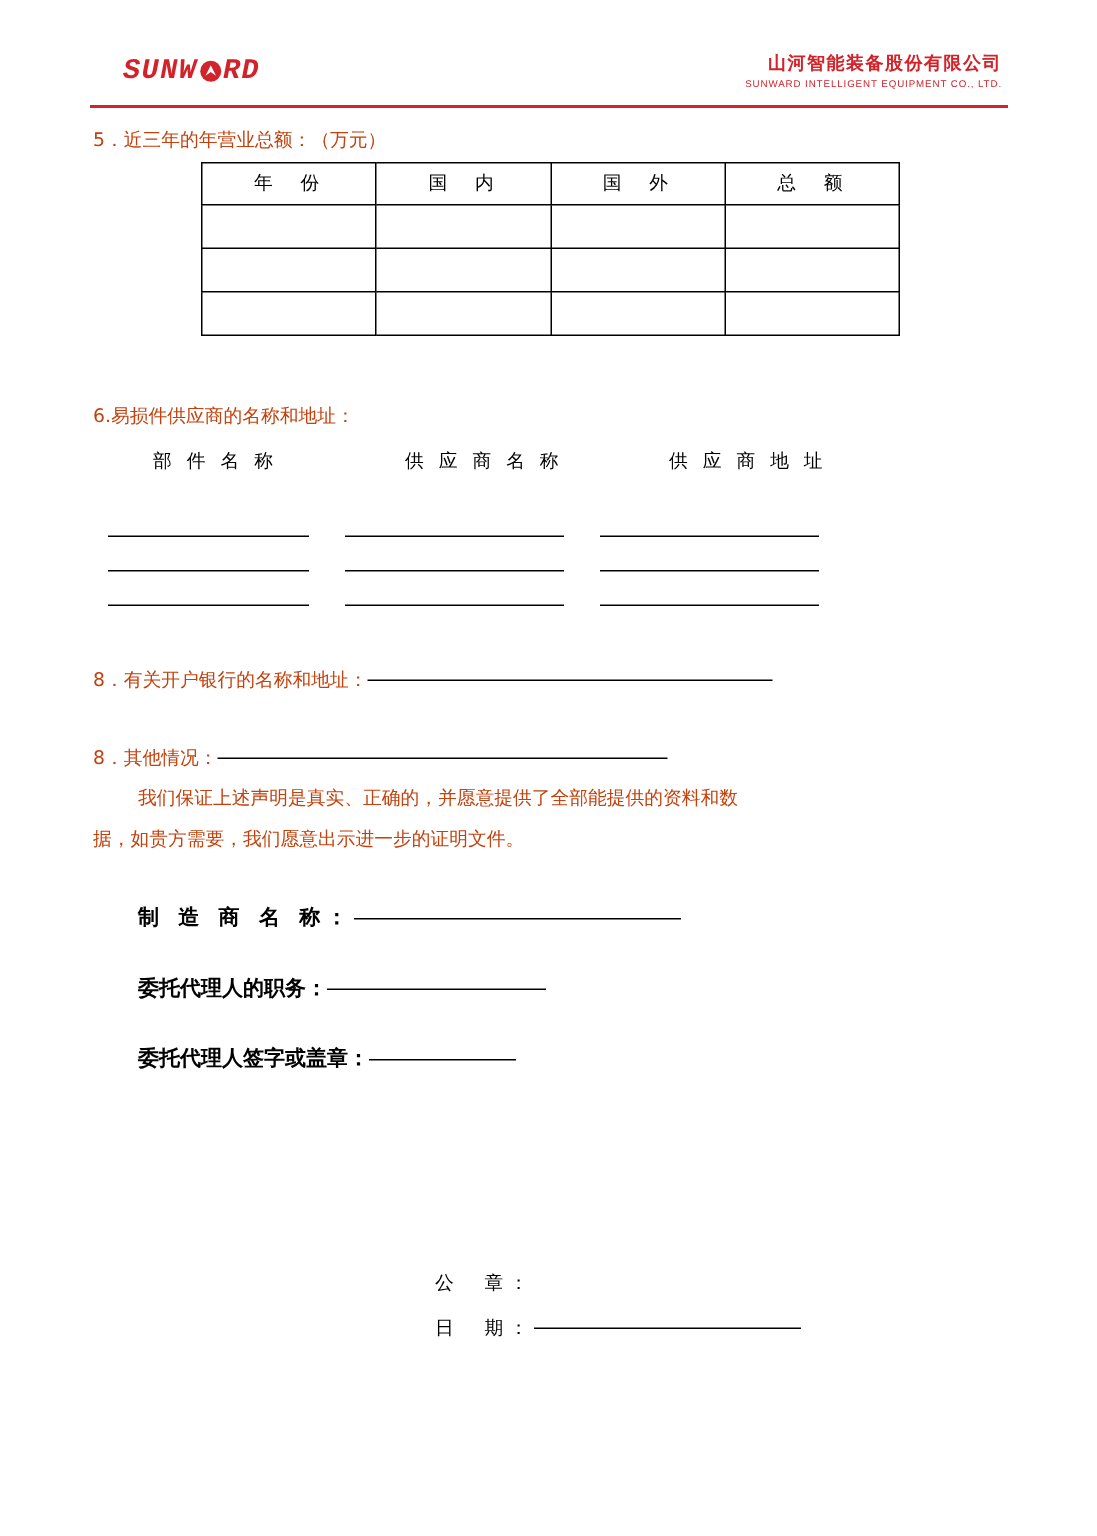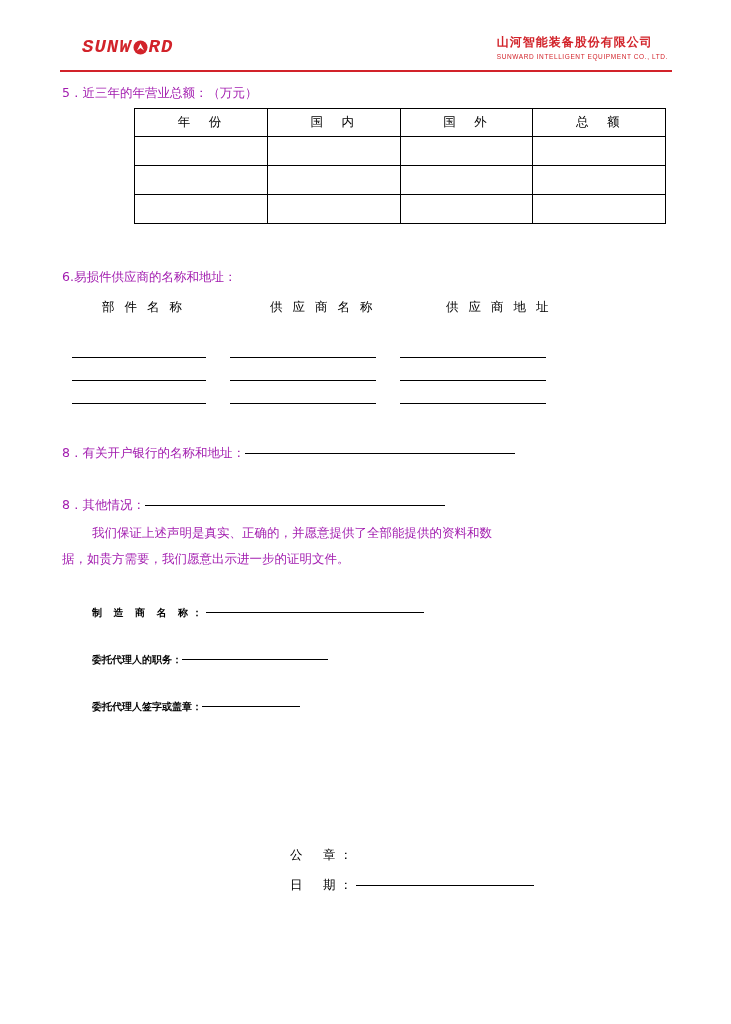--- a/index.html
+++ b/index.html
@@ -56,20 +56,21 @@
     height: 15px;
     margin: 0 1px;
     vertical-align: middle;
   }
   .logo-mark svg { display: block; }
 
   .header-cn {
     position: absolute;
     right: 4px;
     top: 0px;
+    text-align: right;
   }
   .header-cn-main {
     font-family: "DejaVu Sans", sans-serif;
     font-size: 12px;
     font-weight: bold;
     color: #d2232a;
     letter-spacing: 1px;
     white-space: nowrap;
   }
   .header-cn-sub {
@@ -85,36 +86,36 @@
   .body {
     position: absolute;
     left: 60px;
     top: 80px;
     width: 612px;
   }
   .line {
     font-family: "DejaVu Sans", sans-serif;
     font-size: 12.5px;
     line-height: 20px;
-    color: #a21caf;
+    color: #c2410c;
     white-space: pre;
   }
   .q5 {
     position: absolute;
     left: 2px;
     top: 3px;
   }
 
   
   table.revenue {
     position: absolute;
     left: 74px;
     top: 28px;
     border-collapse: collapse;
-    width: 532px;
+    width: 466px;
   }
   table.revenue td, table.revenue th {
     border: 1.5px solid #000;
     height: 28px;
     text-align: center;
     font-family: "DejaVu Sans", sans-serif;
     font-size: 12.5px;
     font-weight: normal;
     padding: 0;
     width: 25%;
@@ -151,42 +152,42 @@
     height: 0;
     border-bottom: 1.6px solid #000;
   }
   .b1 { width: 134px; }
   .b2 { width: 146px; margin-left: 24px; }
   .b3 { width: 146px; margin-left: 24px; }
 
   
   .q7 { position: absolute; left: 2px; top: 363px; }
   .q8 { position: absolute; left: 2px; top: 415px; }
-  .para1 { position: absolute; left: 32px; top: 443px; }
+  .para1 { position: absolute; left: 32px; top: 443px; font-family: Liberation Mono, monospace; }
   .para2 { position: absolute; left: 2px; top: 469px; }
 
   .inline-blank {
     display: inline-block;
     height: 0;
     border-bottom: 1.4px solid #000;
     vertical-align: baseline;
     position: relative;
     top: -3px;
   }
 
   
   .sig {
     position: absolute;
     left: 32px;
     top: 523px;
     width: 560px;
   }
   .sig-row {
     font-family: "DejaVu Sans", sans-serif;
-    font-size: 10px;
+    font-size: 14px;
     font-weight: bold;
     line-height: 19px;
     margin-bottom: 28px;
     white-space: nowrap;
   }
   .sig-label { letter-spacing: 0px; }
   .sig-label.spaced { letter-spacing: 4px; }
 
   .stamp {
     position: absolute;

